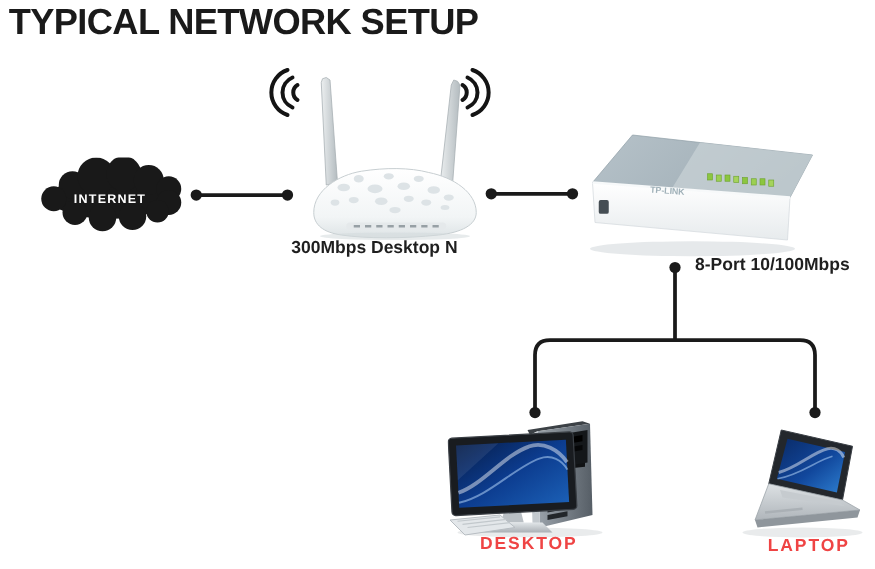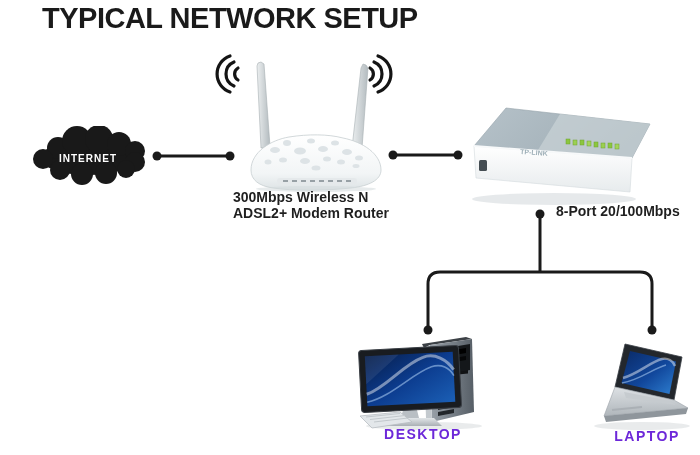--- a/index.html
+++ b/index.html
@@ -3,28 +3,28 @@
 <meta charset="utf-8">
 <style>
   html,body{margin:0;padding:0;background:#ffffff;}
   .canvas{
     position:relative;width:700px;height:455px;background:#ffffff;overflow:hidden;
     font-family:"Liberation Sans","DejaVu Sans",sans-serif;color:#1a1a1a;
   }
   .abs{position:absolute;}
   .title{
     left:7px;top:2px;font-size:29px;font-weight:800;letter-spacing:-0.5px;
-    color:#1a1a1a;white-space:nowrap;margin-left:35px;
+    color:#1a1a1a;white-space:nowrap;
   }
   .node-label{
     font-weight:700;font-size:14px;line-height:16px;color:#1f1f1f;white-space:nowrap;
   }
   .switch-label{line-height:17px;}
   .device-caption{
-    font-weight:700;font-size:14px;letter-spacing:1.5px;color:#6d28d9;
+    font-weight:700;font-size:14px;letter-spacing:1.5px;color:#ef4444;
     text-align:center;white-space:nowrap;
   }
   svg{display:block;}
   .noevt{pointer-events:none;}
 </style>
 </head>
 <body>
 
 <div class="canvas">
 
@@ -124,22 +124,21 @@
         <rect x="97" y="132" width="5" height="2"></rect>
       <rect x="106" y="132" width="5" height="2"></rect>
         <rect x="115" y="132" width="5" height="2"></rect>
       <rect x="124" y="132" width="5" height="2"></rect>
         <rect x="133" y="132" width="5" height="2"></rect>
     </g>
     <ellipse cx="103" cy="141" rx="60" ry="3" fill="#d4dadc" opacity="0.55"></ellipse>
   </svg>
 
   <div class="abs node-label" style="left:233px;top:189px;">
-    <div>300Mbps Wireless N</div>
-    <div>ADSL2+ Modem Router</div>
+    <div>300Mbps Desktop N</div>
   </div>
 
   <svg class="abs" style="left:462px;top:96px;" width="192" height="112" viewBox="0 0 192 112">
     <defs>
       <linearGradient id="swTop" x1="0" y1="0" x2="1" y2="0.3">
         <stop offset="0" stop-color="#b6c2c9"></stop>
           <stop offset="1" stop-color="#9fadb5"></stop>
       </linearGradient>
       <linearGradient id="swFront" x1="0" y1="0" x2="0" y2="1">
         <stop offset="0" stop-color="#ffffff"></stop>
@@ -164,21 +163,21 @@
       <rect x="146" y="47" width="4" height="5" fill="#8cc63f" stroke="#6da32f" stroke-width="0.5"></rect>
       <rect x="153" y="48" width="4" height="5" fill="#a5d35c" stroke="#6da32f" stroke-width="0.5"></rect>
     </g>
 
     <text x="58" y="58" font-size="7" font-weight="bold" fill="#9fb0b8" font-family="Liberation Sans, sans-serif" transform="rotate(4 58 58)">TP-LINK</text>
 
     <rect x="17" y="64" width="8" height="11" rx="1.5" fill="#454d53"></rect>
   </svg>
 
   <div class="abs node-label switch-label" style="left:556px;top:203px;">
-    <div>8-Port 20/100Mbps</div>
+    <div>8-Port 10/100Mbps</div>
   </div>
 
   <svg class="abs" style="left:358px;top:330px;" width="128" height="100" viewBox="0 0 128 100">
     <defs>
       <linearGradient id="scrB" x1="0" y1="0" x2="1" y2="1">
         <stop offset="0" stop-color="#071e4a"></stop>
           <stop offset="0.5" stop-color="#0c3c8f"></stop>
         <stop offset="1" stop-color="#1b5fb5"></stop>
       </linearGradient>
       <linearGradient id="twSide" x1="0" y1="0" x2="1" y2="0">

